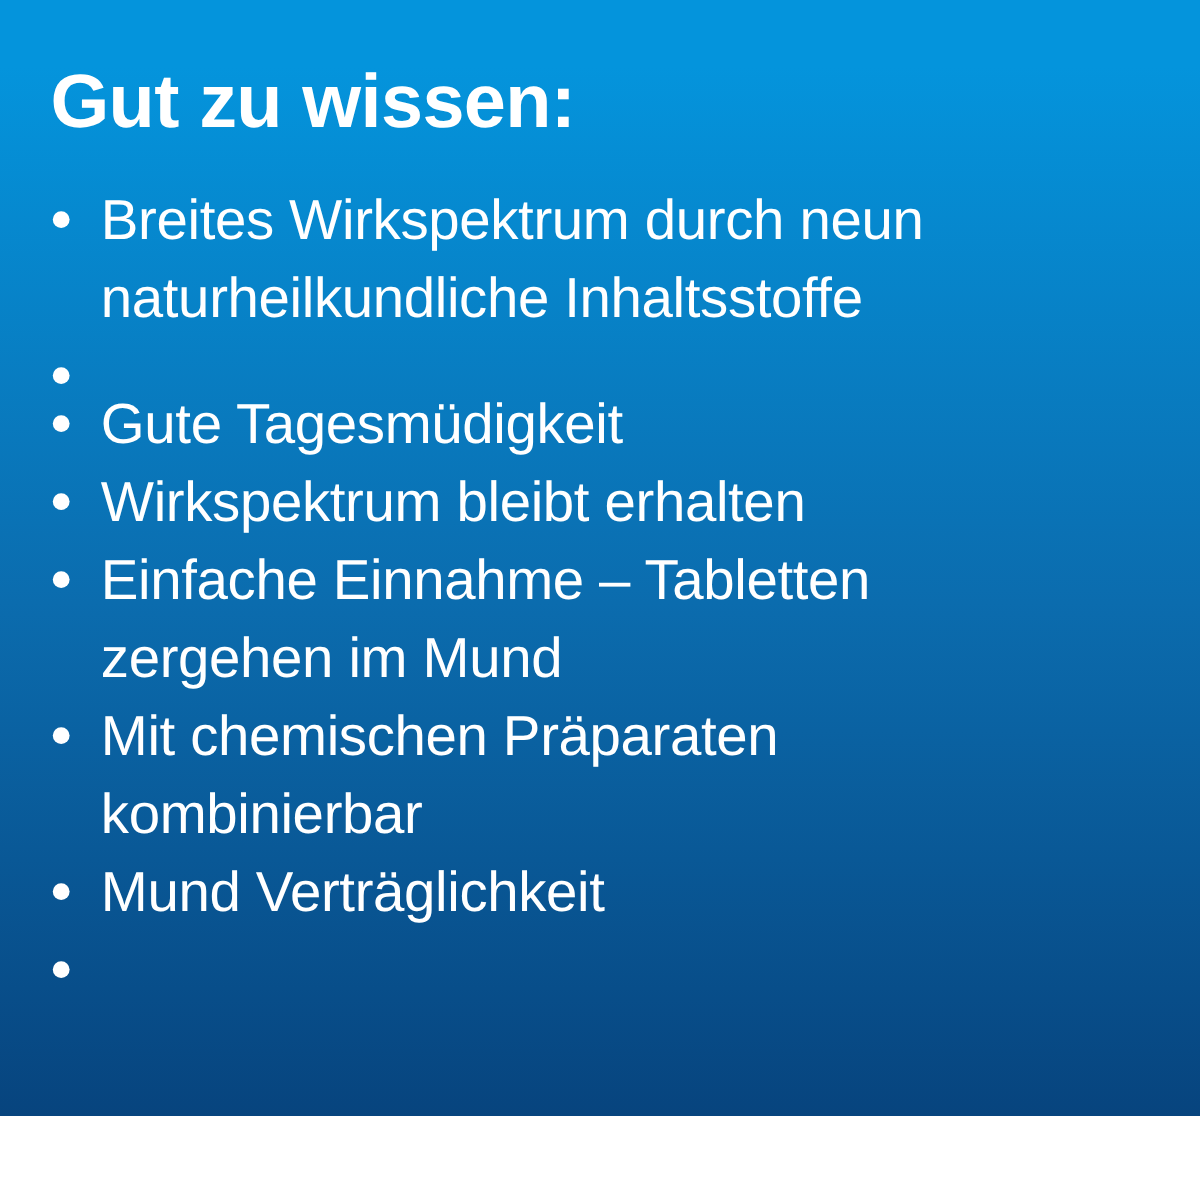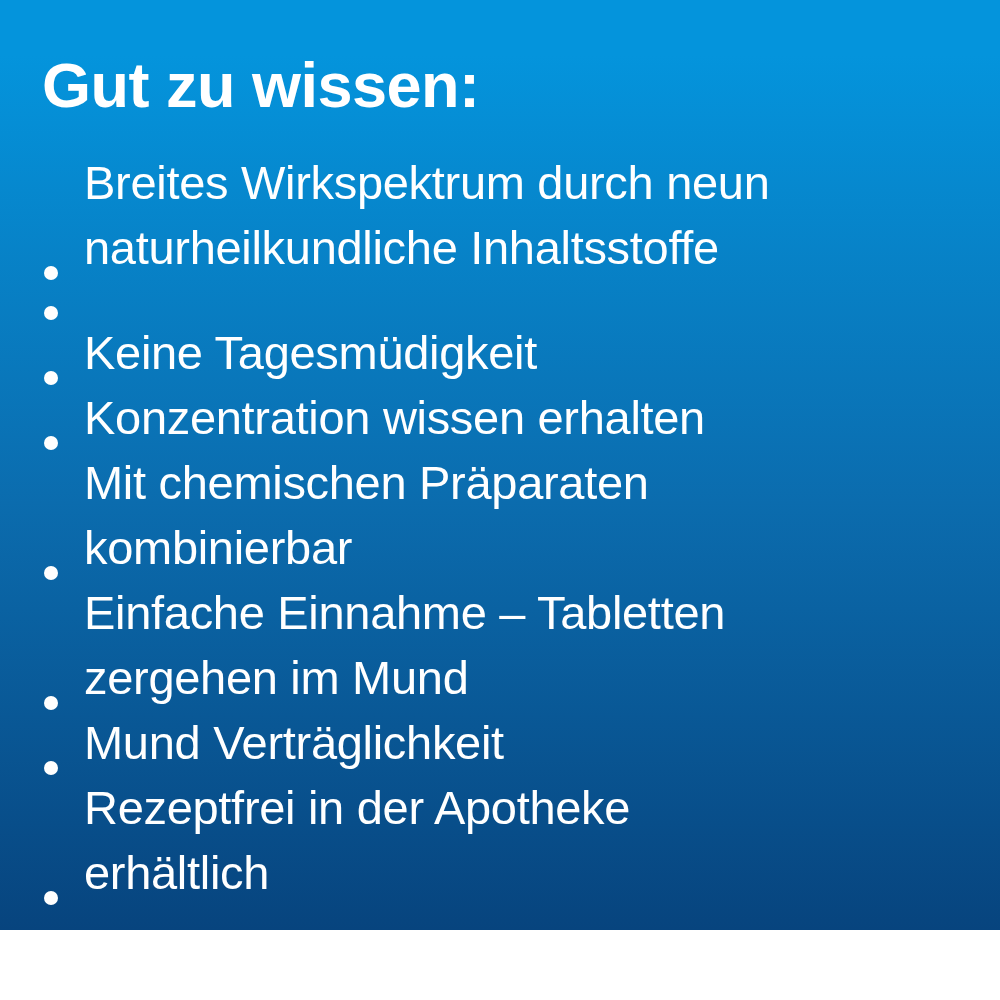--- a/index.html
+++ b/index.html
@@ -27,21 +27,21 @@
     font-weight: 700;
     letter-spacing: -0.5px;
     line-height: 1.05;
     margin-bottom: 32px;
   }
   ul.benefits {
     list-style: none;
   }
   ul.benefits li {
     display: flex;
-    align-items: flex-end;
+    align-items: flex-start;
     font-size: 47px;
     font-weight: 400;
     line-height: 65px;
     letter-spacing: -0.3px;
   }
   .bullet-dot {
     flex: 0 0 auto;
     width: 14px;
     height: 14px;
     border-radius: 50%;
@@ -61,39 +61,37 @@
     <li>
       <span class="bullet-dot"></span>
       <span class="benefit-text">Breites Wirkspektrum durch neun
 naturheilkundliche Inhaltsstoffe</span>
     </li>
     <li>
       <span class="bullet-dot"></span>
     </li>
     <li>
       <span class="bullet-dot"></span>
-      <span class="benefit-text">Keine Tagesmüdigkeit</span>
+      <span class="benefit-text">Gute Tagesmüdigkeit</span>
     </li>
     <li>
       <span class="bullet-dot"></span>
-      <span class="benefit-text">Konzentration wissen erhalten</span>
+      <span class="benefit-text">Wirkspektrum bleibt erhalten</span>
+    </li>
+    <li>
+      <span class="bullet-dot"></span>
+      <span class="benefit-text">Einfache Einnahme – Tabletten
+zergehen im Mund</span>
     </li>
     <li>
       <span class="bullet-dot"></span>
       <span class="benefit-text">Mit chemischen Präparaten
 kombinierbar</span>
     </li>
     <li>
       <span class="bullet-dot"></span>
-      <span class="benefit-text">Einfache Einnahme – Tabletten
-zergehen im Mund</span>
-    </li>
-    <li>
-      <span class="bullet-dot"></span>
       <span class="benefit-text">Mund Verträglichkeit</span>
     </li>
     <li>
       <span class="bullet-dot"></span>
-      <span class="benefit-text">Rezeptfrei in der Apotheke
-erhältlich</span>
     </li>
   </ul>
 </div>
 
 </body></html>

